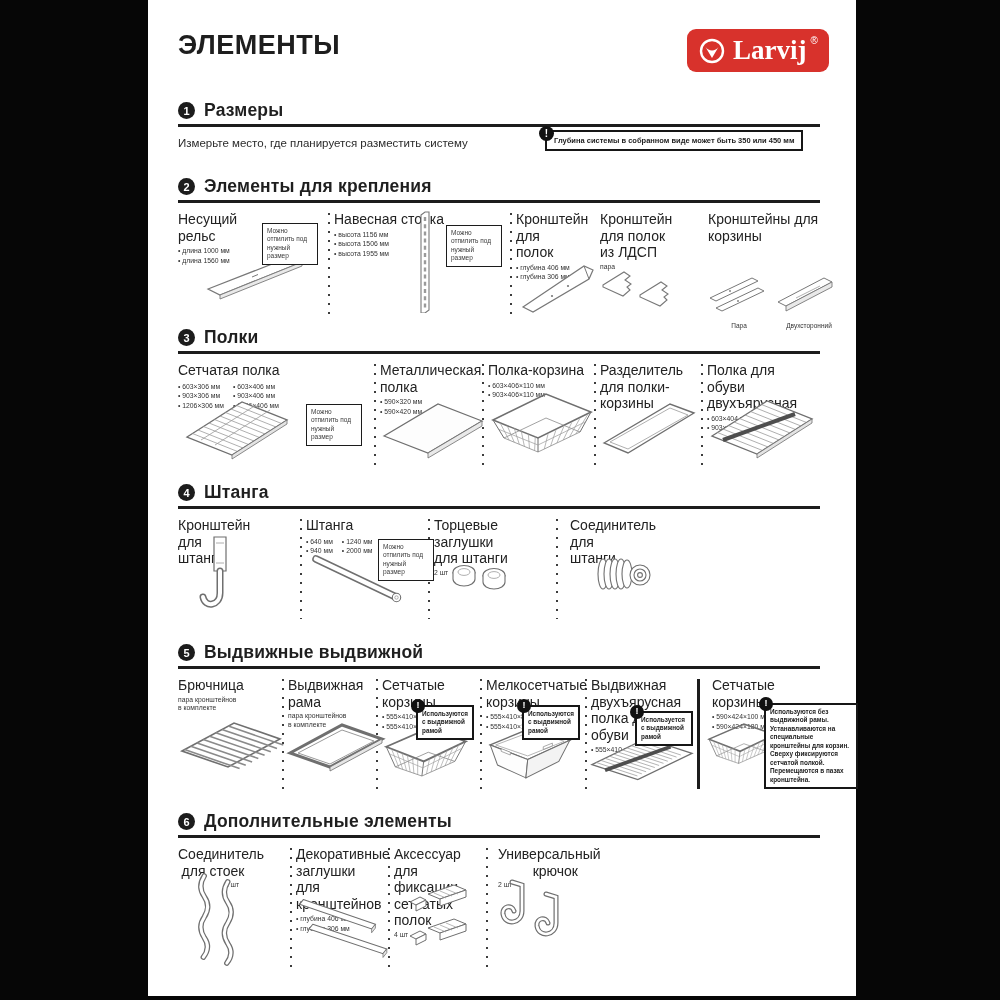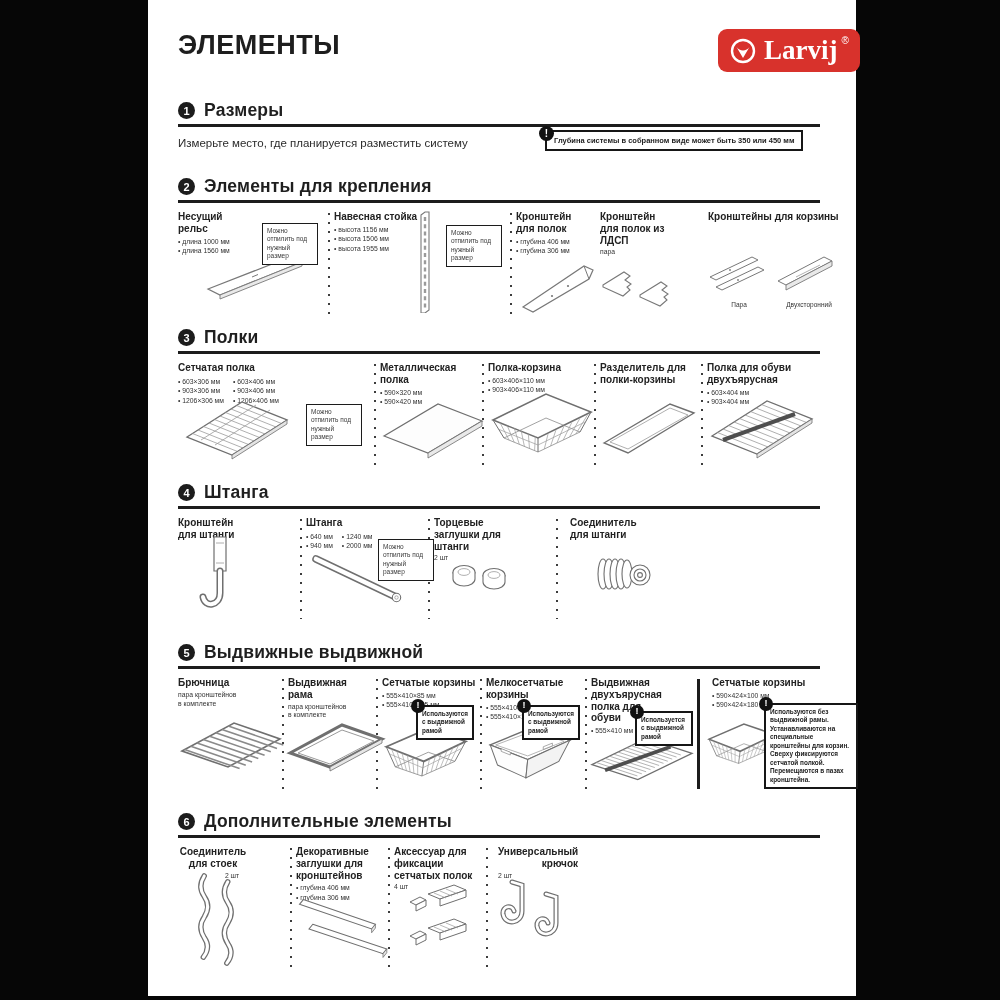--- a/index.html
+++ b/index.html
@@ -3,42 +3,42 @@
 <meta charset="utf-8">
 <style>
   html,body{margin:0;padding:0;background:#000;}
   .canvas{position:relative;width:1000px;height:1000px;background:#060606;overflow:hidden;
           font-family:"Liberation Sans","DejaVu Sans",sans-serif;color:#222;}
   .page{position:absolute;left:148px;top:0;width:708px;height:996px;background:#ffffff;}
 
   
   .doc-title{position:absolute;left:30px;top:30px;margin:0;font-size:27px;font-weight:800;
              letter-spacing:.5px;color:#1e1e1e;}
-  .logo{position:absolute;left:570px;top:29px;width:142px;height:43px;background:#d8322c;
+  .logo{position:absolute;left:539px;top:29px;width:142px;height:43px;background:#d8322c;
         border-radius:9px;display:flex;align-items:center;justify-content:center;gap:7px;}
   .logo .lt{color:#fff;font-family:"Liberation Serif","DejaVu Serif",serif;font-weight:700;
             font-size:27px;line-height:1;}
   .logo sup{color:#fff;font-size:10px;align-self:flex-start;margin-top:6px;margin-left:-3px;}
   .logo-mark{flex:0 0 auto;}
 
   
   .sec{position:absolute;left:30px;width:642px;}
   .sec-h{display:flex;align-items:center;gap:9px;height:21px;}
   .badge{width:17px;height:17px;border-radius:50%;background:#1c1c1c;color:#fff;font-size:11px;
          font-weight:700;display:flex;align-items:center;justify-content:center;flex:0 0 auto;}
   .sec-h h2{margin:0;font-size:17.5px;font-weight:800;color:#1f1f1f;letter-spacing:.2px;}
   .rule{height:3px;background:#1c1c1c;margin-top:3px;}
   .row{display:flex;margin-top:8px;position:relative;align-items:stretch;}
   .vdiv{width:2px;margin:2px 4px 0 4px;flex:0 0 auto;
         background-image:repeating-linear-gradient(to bottom,#3c3c3c 0 2px,transparent 2px 9px);}
   .vdiv.solid{width:3px;background:#1c1c1c;}
   .col{position:relative;flex:0 0 auto;}
   .col.grow{flex:1 1 auto;}
 
-  .it{margin:0 0 2px 0;font-size:10px;font-weight:700;line-height:1.18;color:#222;}
+  .it{margin:0 0 2px 0;font-size:14px;font-weight:400;line-height:1.18;color:#222;}
   .sub{font-size:6.8px;line-height:1.3;color:#333;}
   .bl{list-style:none;margin:1px 0 0 0;padding:0;font-size:6.8px;line-height:1.4;color:#333;}
   .bl li::before{content:"• ";color:#333;}
   .twocol{display:flex;gap:9px;}
 
   .cutbox{position:absolute;border:1.5px solid #1c1c1c;background:#fff;padding:3px 4px;
           width:46px;font-size:6.5px;line-height:1.3;color:#3a3a3a;z-index:3;}
   .warnbox{position:absolute;border:2px solid #161616;background:#fff;padding:3px 4px;
            width:46px;font-size:6.4px;font-weight:600;line-height:1.32;color:#222;z-index:3;}
   .warnbox.big{width:82px;font-weight:600;}

